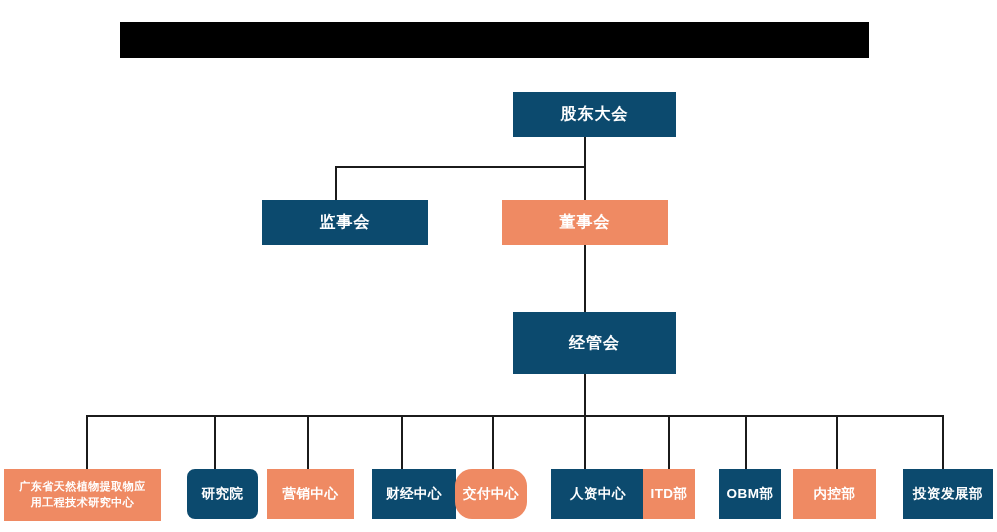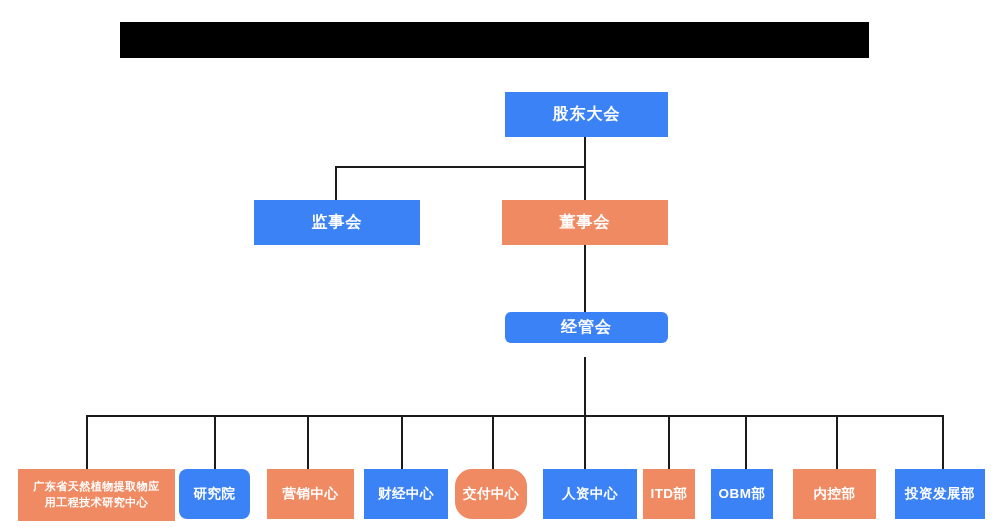--- a/index.html
+++ b/index.html
@@ -26,21 +26,21 @@
   .node {
     position: absolute;
     display: flex;
     align-items: center;
     justify-content: center;
     text-align: center;
     color: #ffffff;
     font-weight: bold;
     box-sizing: border-box;
   }
-  .node.dark  { background: #3b82f6; }
+  .node.dark  { background: #0c4a6e; margin-left: 8px; }
   .node.light { background: #EF8A63; }
   .lvl { font-size: 16px; letter-spacing: 1px; }
   .dept { font-size: 13.5px; top: 469px; height: 50px; letter-spacing: 0.5px; }
   .dept-long {
     font-size: 11px;
     line-height: 1.45;
     letter-spacing: 0.5px;
     padding: 0 10px;
   }
   .line {
@@ -70,23 +70,23 @@
   <div class="line" style="left:668px; top:415px; width:2px; height:54px;"></div>
   <div class="line" style="left:745px; top:415px; width:2px; height:54px;"></div>
   <div class="line" style="left:836px; top:415px; width:2px; height:54px;"></div>
   <div class="line" style="left:942px; top:415px; width:2px; height:54px;"></div>
 
   <div class="node dark lvl" style="left:505px; top:92px; width:163px; height:45px;">股东大会</div>
 
   <div class="node dark lvl" style="left:254px; top:200px; width:166px; height:45px;">监事会</div>
   <div class="node light lvl" style="left:502px; top:200px; width:166px; height:45px;">董事会</div>
 
-  <div class="node dark lvl" style="left:505px; top:312px; width:163px; height:31px;border-radius:6px;">经管会</div>
+  <div class="node dark lvl" style="left:505px; top:312px; width:163px; height:62px;">经管会</div>
 
-  <div class="node light dept dept-long" style="left:4px; width:157px; height:52px;margin-left:14px;">广东省天然植物提取物应用工程技术研究中心</div>
+  <div class="node light dept dept-long" style="left:4px; width:157px; height:52px;">广东省天然植物提取物应用工程技术研究中心</div>
   <div class="node dark dept" style="left:179px; width:71px;border-radius:8px;">研究院</div>
   <div class="node light dept" style="left:267px; width:87px;">营销中心</div>
   <div class="node dark dept" style="left:364px; width:84px;">财经中心</div>
   <div class="node light dept" style="left:455px; width:72px;border-radius:17px;">交付中心</div>
   <div class="node dark dept" style="left:543px; width:94px;">人资中心</div>
   <div class="node light dept" style="left:643px; width:52px;">ITD部</div>
   <div class="node dark dept" style="left:711px; width:62px;">OBM部</div>
   <div class="node light dept" style="left:793px; width:83px;">内控部</div>
   <div class="node dark dept" style="left:895px; width:90px;">投资发展部</div>
 

